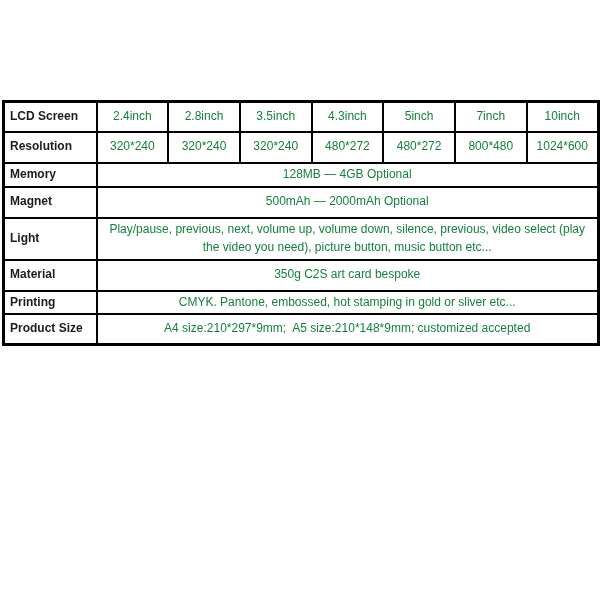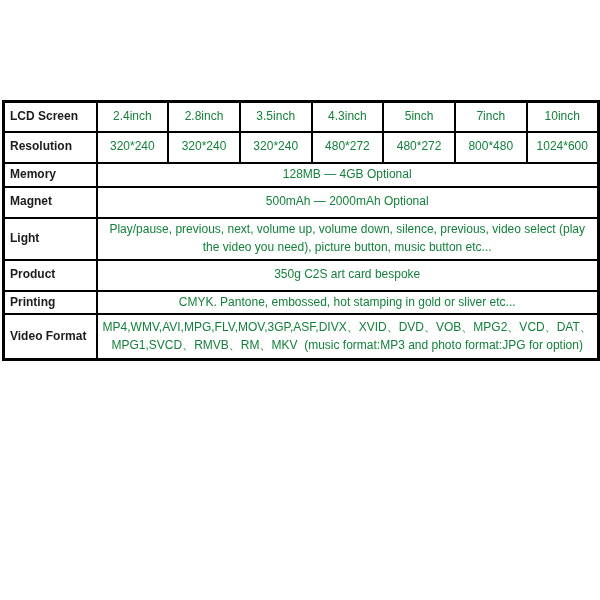--- a/index.html
+++ b/index.html
@@ -107,31 +107,31 @@
     </tr>
 
     <tr style="height:42px">
       <th class="row-label">Light</th>
       <td class="val val-wide" colspan="7">Play/pause, previous, next, volume up, volume down, silence, previous, video select (play the video you need), picture button, music button etc...</td>
     </tr>
 
 
 
     <tr style="height:31px">
-      <th class="row-label">Product</th>
+      <th class="row-label">Material</th>
       <td class="val val-wide" colspan="7">350g C2S art card bespoke</td>
     </tr>
 
     <tr style="height:23px">
       <th class="row-label">Printing</th>
       <td class="val val-wide" colspan="7">CMYK. Pantone, embossed, hot stamping in gold or sliver etc...</td>
     </tr>
 
+    <tr style="height:31px">
+      <th class="row-label">Product Size</th>
+      <td class="val val-wide" colspan="7">A4 size:210*297*9mm;  A5 size:210*148*9mm; customized accepted</td>
+    </tr>
 
 
-    <tr style="height:46px">
-      <th class="row-label">Video Format</th>
-      <td class="val val-wide" colspan="7">MP4,WMV,AVI,MPG,FLV,MOV,3GP,ASF,DIVX、XVID、DVD、VOB、MPG2、VCD、DAT、MPG1,SVCD、RMVB、RM、MKV  (music format:MP3 and photo format:JPG for option)</td>
-    </tr>
 
   </tbody>
     </table>
 </div>
 
 </body></html>

